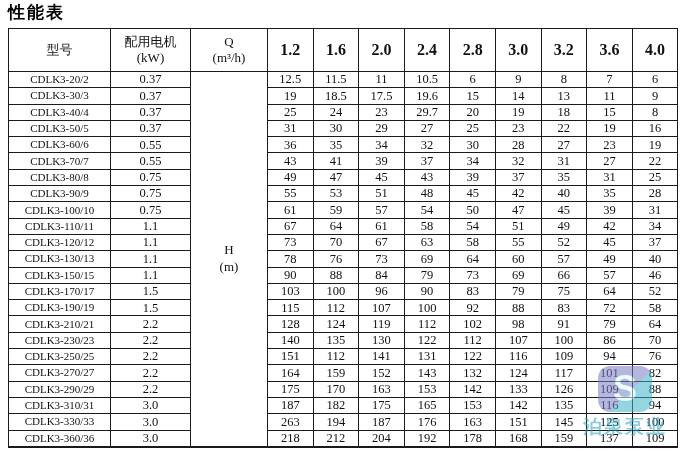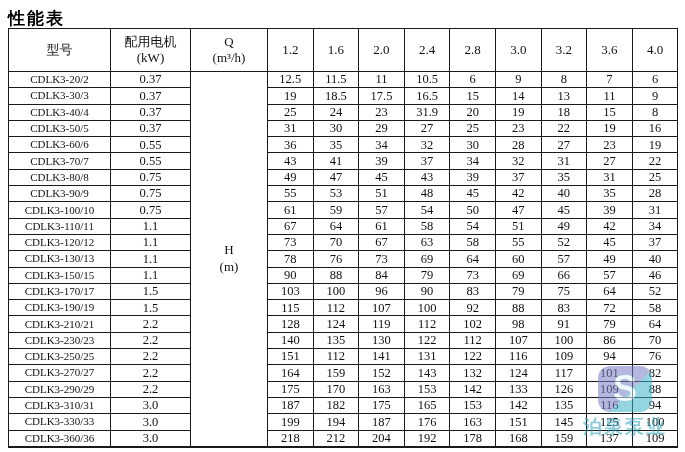--- a/index.html
+++ b/index.html
@@ -2,37 +2,37 @@
 <html><head>
 <meta charset="utf-8">
 <style>
   html,body{margin:0;padding:0;}
   body{
     width:685px;height:452px;position:relative;overflow:hidden;
     background:#ffffff;color:#111;
     font-family:"Liberation Serif", serif;
   }
   .page-title{
-    position:absolute;top:7px;left:8px;
+    position:absolute;top:1px;left:8px;
     font-family:"Liberation Sans", sans-serif;
     font-weight:bold;font-size:17px;color:#000;letter-spacing:2px;
   }
   table.perf{
     position:absolute;top:28px;left:8px;width:670px;
     border-collapse:collapse;table-layout:fixed;
     border:1px solid #1a1a1a;border-bottom:2px solid #1a1a1a;
   }
   .perf th,.perf td{
     border:1px solid #1a1a1a;
     text-align:center;vertical-align:middle;
     padding:0;font-weight:normal;color:#111;
     overflow:hidden;white-space:nowrap;
   }
   .perf thead th{height:42px;font-size:13px;line-height:1.25;}
-  .perf thead th.flow-th{font-size:13px;}
+  .perf thead th.flow-th{font-size:16px;font-weight:bold;}
   .perf tbody td{height:15.3px;font-size:12.5px;line-height:1;}
   .perf td.model-cell{font-size:11px;margin-top:44px;}
   .perf td.h-cell{font-size:13px;line-height:1.3;}
   
   .watermark{
     position:absolute;left:573px;top:366px;width:104px;
     opacity:0.55;pointer-events:none;text-align:center;z-index:5;
   }
   .wm-logo{
     width:54px;height:46px;margin:0 auto;border-radius:12px;
@@ -113,34 +113,34 @@
         <td class="val-cell">8</td>
         <td class="val-cell">7</td>
         <td class="val-cell">6</td>
       </tr>
       <tr>
         <td class="model-cell">CDLK3-30/3</td>
         <td class="kw-cell">0.37</td>
         <td class="val-cell">19</td>
         <td class="val-cell">18.5</td>
         <td class="val-cell">17.5</td>
-        <td class="val-cell">16.5</td>
+        <td class="val-cell">19.6</td>
         <td class="val-cell">15</td>
         <td class="val-cell">14</td>
         <td class="val-cell">13</td>
         <td class="val-cell">11</td>
         <td class="val-cell">9</td>
       </tr>
       <tr>
         <td class="model-cell">CDLK3-40/4</td>
         <td class="kw-cell">0.37</td>
         <td class="val-cell">25</td>
         <td class="val-cell">24</td>
         <td class="val-cell">23</td>
-        <td class="val-cell">31.9</td>
+        <td class="val-cell">29.7</td>
         <td class="val-cell">20</td>
         <td class="val-cell">19</td>
         <td class="val-cell">18</td>
         <td class="val-cell">15</td>
         <td class="val-cell">8</td>
       </tr>
       <tr>
         <td class="model-cell">CDLK3-50/5</td>
         <td class="kw-cell">0.37</td>
         <td class="val-cell">31</td>
@@ -370,21 +370,21 @@
         <td class="val-cell">165</td>
         <td class="val-cell">153</td>
         <td class="val-cell">142</td>
         <td class="val-cell">135</td>
         <td class="val-cell">116</td>
         <td class="val-cell">94</td>
       </tr>
       <tr>
         <td class="model-cell">CDLK3-330/33</td>
         <td class="kw-cell">3.0</td>
-        <td class="val-cell">199</td>
+        <td class="val-cell">263</td>
         <td class="val-cell">194</td>
         <td class="val-cell">187</td>
         <td class="val-cell">176</td>
         <td class="val-cell">163</td>
         <td class="val-cell">151</td>
         <td class="val-cell">145</td>
         <td class="val-cell">125</td>
         <td class="val-cell">100</td>
       </tr>
       <tr>

